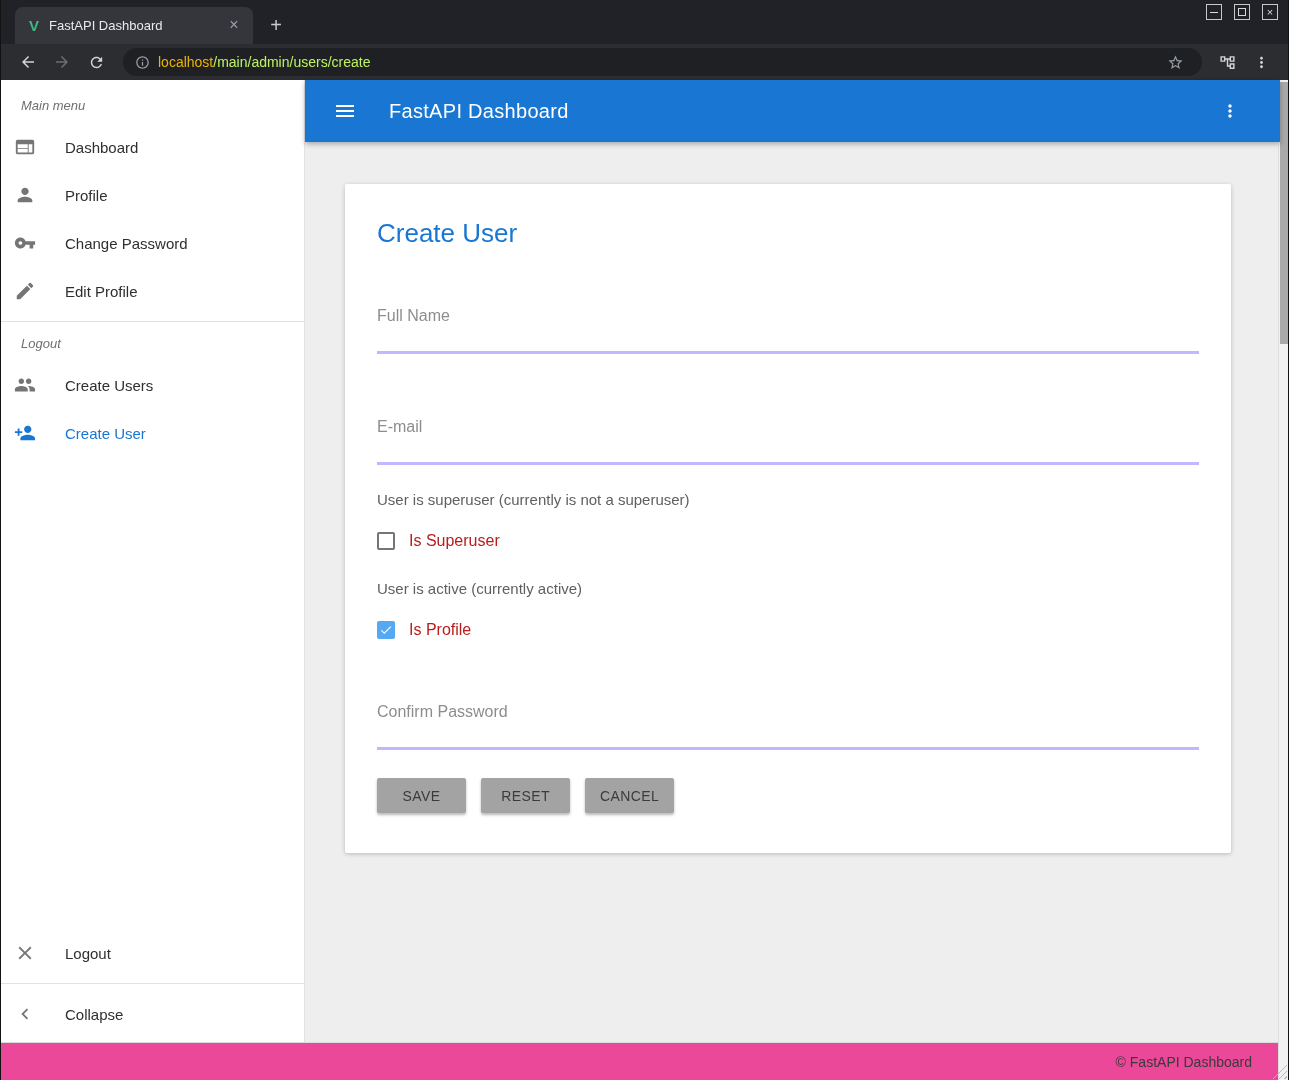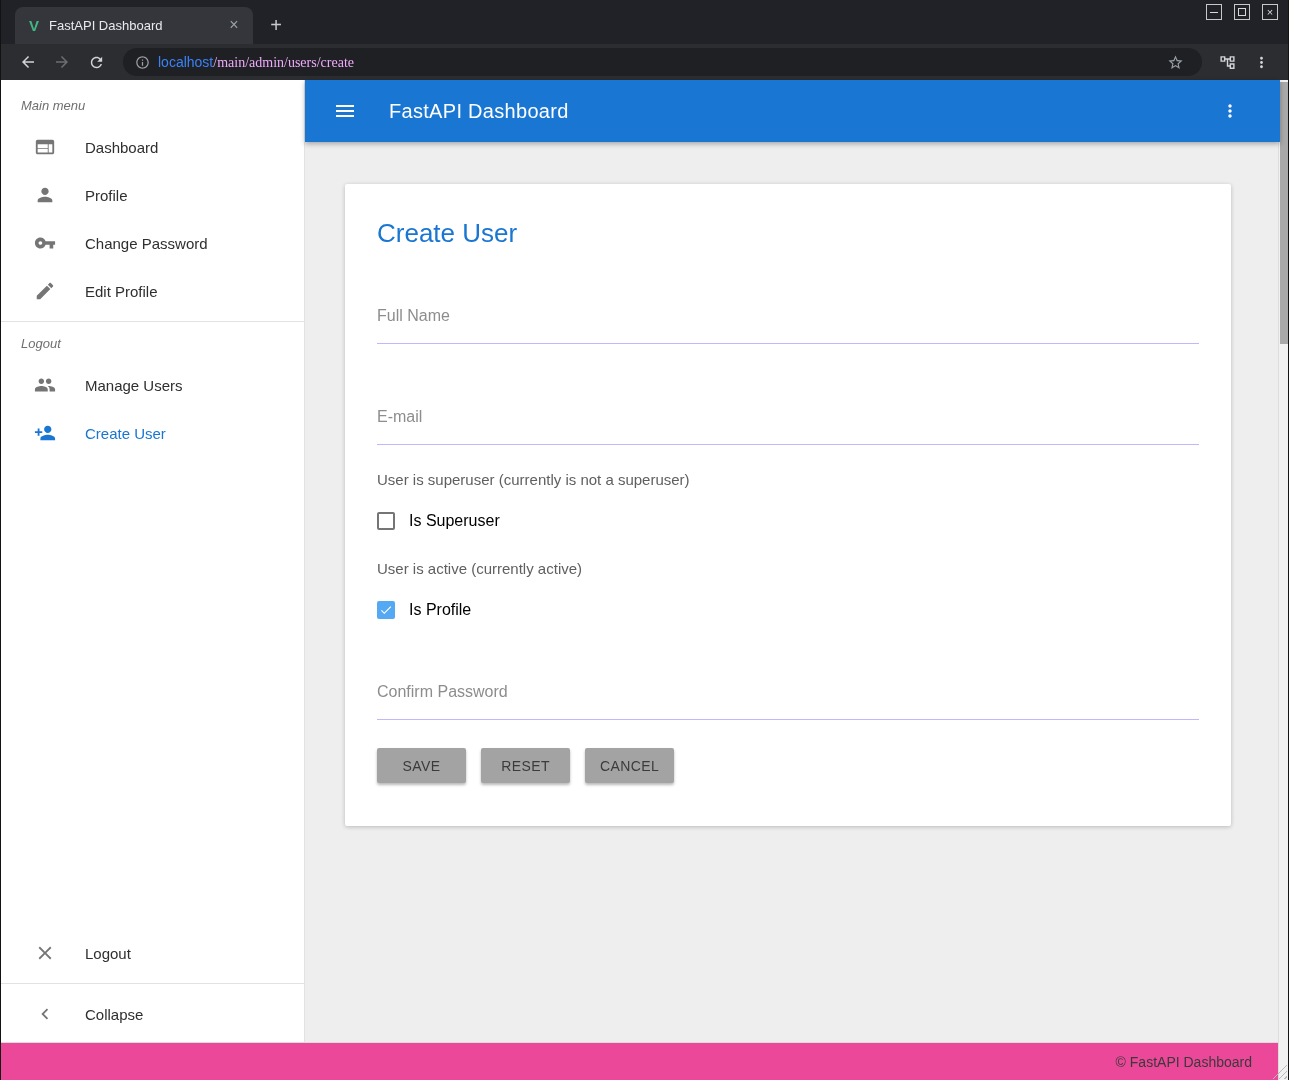--- a/index.html
+++ b/index.html
@@ -27,33 +27,33 @@
   
   .toolbar { position:absolute; top:44px; left:0; width:100%; height:36px; background:#2b2d31;
     display:flex; align-items:center; padding:0 10px; }
   .nav-icon { width:26px; height:26px; display:flex; align-items:center; justify-content:center;
     color:#d2d4d7; margin:0 4px; border-radius:50%; cursor:pointer; flex:0 0 auto; }
   .nav-icon.disabled { color:#6b6e73; }
   .urlbar { flex:1; height:28px; margin:0 8px 0 10px; background:#1e2023; border-radius:14px;
     display:flex; align-items:center; padding:0 10px; }
   .urlbar .info { color:#9aa0a6; margin:0 8px 0 2px; display:flex; }
   .url-text { font-size:14px; }
-  .url-host { color:#3b82f6; }
-  .url-path { color:#f0abfc;font-family:Liberation Serif, serif; }
+  .url-host { color:#eab308; }
+  .url-path { color:#bef264; }
   .urlbar .spacer { flex:1; }
   .toolbar-right { display:flex; align-items:center; }
 
   
   .viewport { position:absolute; top:80px; left:0; width:100%; height:1000px; background:#ffffff; }
 
   
   .sidebar { position:absolute; left:0; top:0; width:304px; height:962px; background:#ffffff;
     border-right:1px solid #e2e2e2; display:flex; flex-direction:column; }
   .section-label { font-size:13px; color:#6f6f6f; padding:18px 0 10px 20px;font-style:italic; }
-  .menu-item { height:48px; display:flex; align-items:center; padding-left:32px; cursor:pointer; }
+  .menu-item { height:48px; display:flex; align-items:center; padding-left:12px; cursor:pointer; }
   .menu-item .icon { width:24px; height:24px; color:#757575; display:flex; align-items:center; justify-content:center; }
   .menu-item .label { margin-left:28px; font-size:15px; color:#2f2f2f; }
   .menu-item.active .icon { color:#1976d2; }
   .menu-item.active .label { color:#1976d2; }
   .divider { height:1px; background:#e2e2e2; margin:6px 0; }
   .flex-spacer { flex:1; }
 
   
   .footer { position:absolute; left:0; bottom:0; width:1279px; height:38px; background:#ec4899;
     border-top:1px solid #dcdcdc; display:flex; align-items:center; justify-content:flex-end; padding-right:28px; }
@@ -77,30 +77,30 @@
   .appbar-menu { color:#ffffff; width:28px; height:28px; display:flex; align-items:center; justify-content:center; cursor:pointer; }
 
   .content { height:900px; overflow:hidden; padding:42px 0 0 40px; }
   .card { width:886px; min-height:642px; background:#ffffff; border-radius:2px;
     box-shadow:0 1px 4px rgba(0,0,0,0.22); padding:34px 32px 40px 32px; }
   .card-title { color:#1976d2; font-size:26px; font-weight:400; }
 
   .tfield { margin-top:64px; }
   .tfield.first { margin-top:58px; }
   .tfield input { width:100%; border:none; outline:none; background:transparent; font-size:16px;
-    color:#333333; padding:0 0 18px 0; border-bottom:1px solid #c4b5fd;
+    color:#333333; padding:0 0 26px 0; border-bottom:3px solid #c4b5fd;
     font-family:"Liberation Sans","DejaVu Sans",sans-serif; }
   .tfield input::placeholder { color:#8d8d8d; opacity:1; }
 
   .hint { margin-top:26px; font-size:15px; color:#5f5f5f; }
   .cbrow { margin-top:24px; display:flex; align-items:center; }
   .cbox { width:18px; height:18px; border:2px solid #757575; border-radius:2px; cursor:pointer;
     display:flex; align-items:center; justify-content:center; }
   .cbox.checked { border-color:#55a8f2; background:#55a8f2; }
-  .cb-label { margin-left:14px; font-size:16px; color:#000000; }
+  .cb-label { margin-left:14px; font-size:16px; color:#b91c1c; }
 
   .btnrow { margin-top:28px; display:flex; }
   .btn { min-width:89px; height:35px; background:#a3a3a3; border:none; border-radius:2px;
     box-shadow:0 2px 3px rgba(0,0,0,0.28); font-size:14px; font-weight:500; color:#3b3b3b;
     letter-spacing:.4px; margin-right:15px; cursor:pointer;
     font-family:"Liberation Sans","DejaVu Sans",sans-serif; }
 </style>
 </head>
 <body>
 
@@ -214,21 +214,21 @@
       <div class="divider"></div>
 
       <div class="section-label" style="padding-top:8px;">Logout</div>
 
       <div class="menu-item">
         <span class="icon">
           <svg width="22" height="22" viewBox="0 0 24 24">
               <path fill="currentColor" d="M16 11c1.66 0 2.99-1.34 2.99-3S17.66 5 16 5c-1.66 0-3 1.34-3 3s1.34 3 3 3zm-8 0c1.66 0 2.99-1.34 2.99-3S9.66 5 8 5C6.34 5 5 6.34 5 8s1.34 3 3 3zm0 2c-2.33 0-7 1.17-7 3.5V19h14v-2.5c0-2.33-4.67-3.5-7-3.5zm8 0c-.29 0-.62.02-.97.05 1.16.84 1.97 1.97 1.97 3.45V19h6v-2.5c0-2.33-4.67-3.5-7-3.5z"></path>
             </svg>
         </span>
-        <span class="label">Manage Users</span>
+        <span class="label">Create Users</span>
       </div>
 
       <div class="menu-item active">
         <span class="icon">
           <svg width="22" height="22" viewBox="0 0 24 24">
               <path fill="currentColor" d="M15 12c2.21 0 4-1.79 4-4s-1.79-4-4-4-4 1.79-4 4 1.79 4 4 4zm-9-2V7H4v3H1v2h3v3h2v-3h3v-2H6zm9 4c-2.67 0-8 1.34-8 4v2h16v-2c0-2.66-5.33-4-8-4z"></path>
             </svg>
         </span>
         <span class="label">Create User</span>
       </div>

